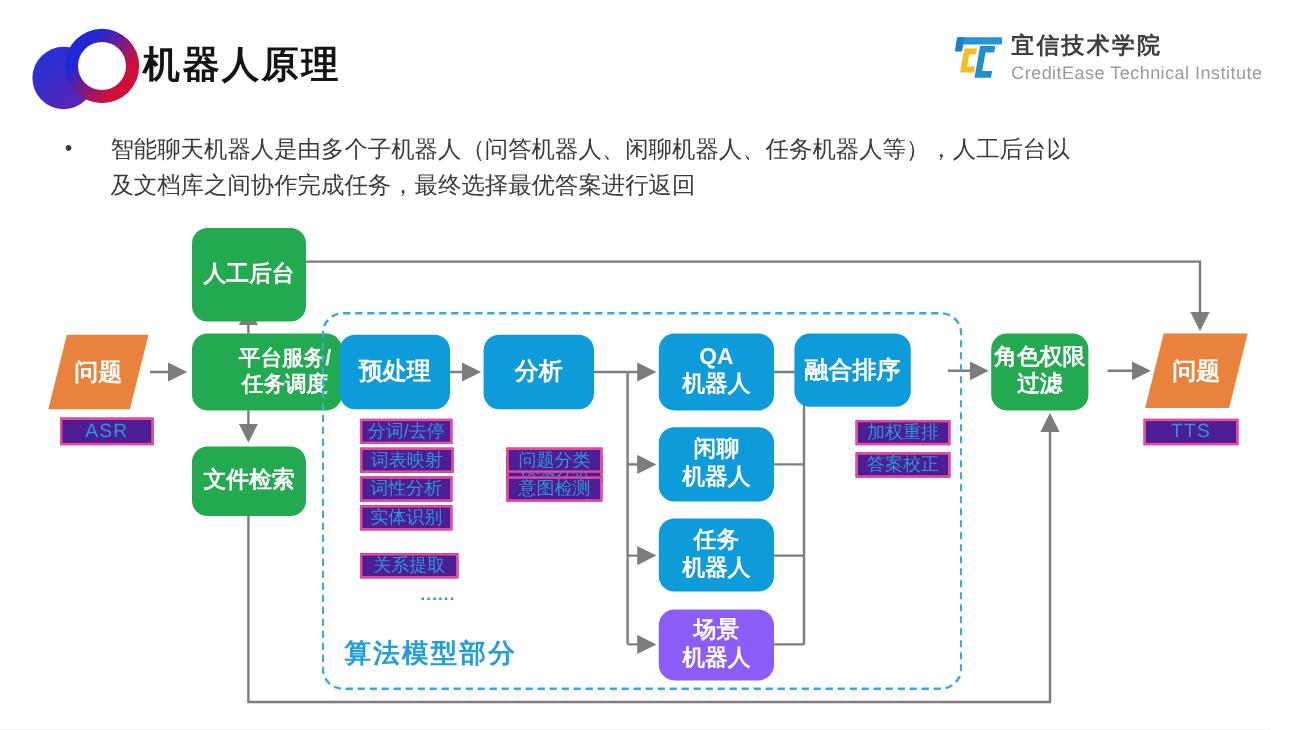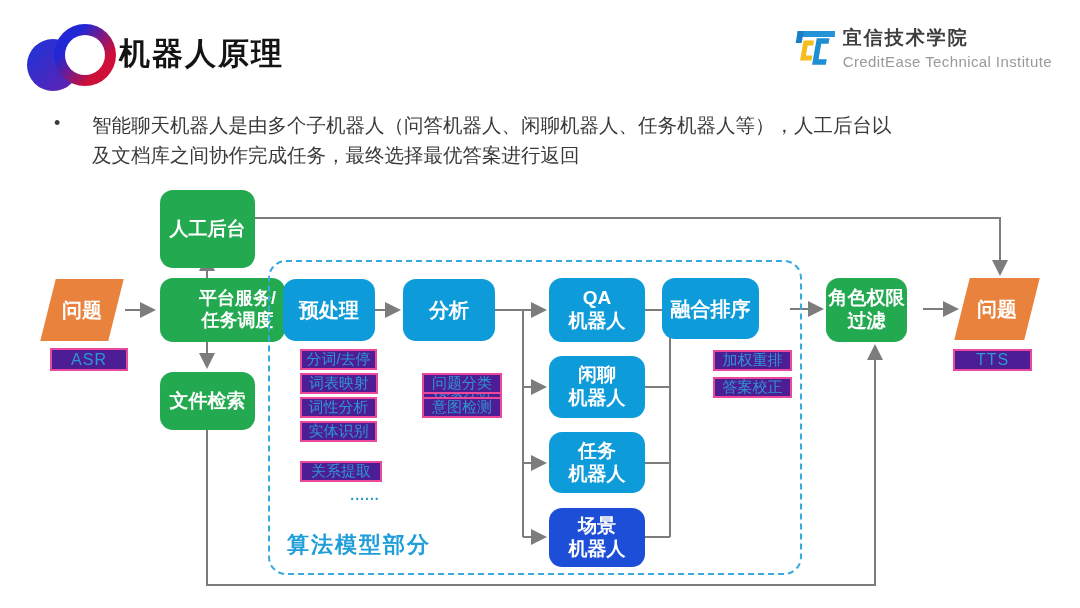--- a/index.html
+++ b/index.html
@@ -21,21 +21,21 @@
 
   
   .bullet-dot{position:absolute;left:54px;top:113px;font-size:18px;color:#3a3a3a;}
   .bullet-text{position:absolute;left:92px;top:110px;width:960px;font-size:19.5px;color:#3a3a3a;line-height:30px;}
 
   
   .box{position:absolute;display:flex;flex-direction:column;align-items:center;justify-content:center;
     color:#fff;text-align:center;border-radius:13px;font-weight:600;line-height:1.2;}
   .green{background:#23a94f;}
   .blue{background:#0e9bd9;}
-  .lblue{background:#1d4ed8;}
+  .lblue{background:#8b5cf6;}
   .fs20{font-size:20px;} .fs18{font-size:18px;} .fs19{font-size:19px;}
 
   .para{position:absolute;display:flex;align-items:center;justify-content:center;
     background:#e8823c;color:#fff;font-size:20px;font-weight:600;transform:skewX(-14deg);}
   .para>span{transform:skewX(14deg);}
 
   .tag{position:absolute;display:flex;align-items:center;justify-content:center;background:#4c1d95;
     border:2px solid #ec4899;color:#2e96d0;font-size:15px;font-weight:500;box-sizing:border-box;}
   .tag.big{font-size:16px;letter-spacing:1px;}
 

